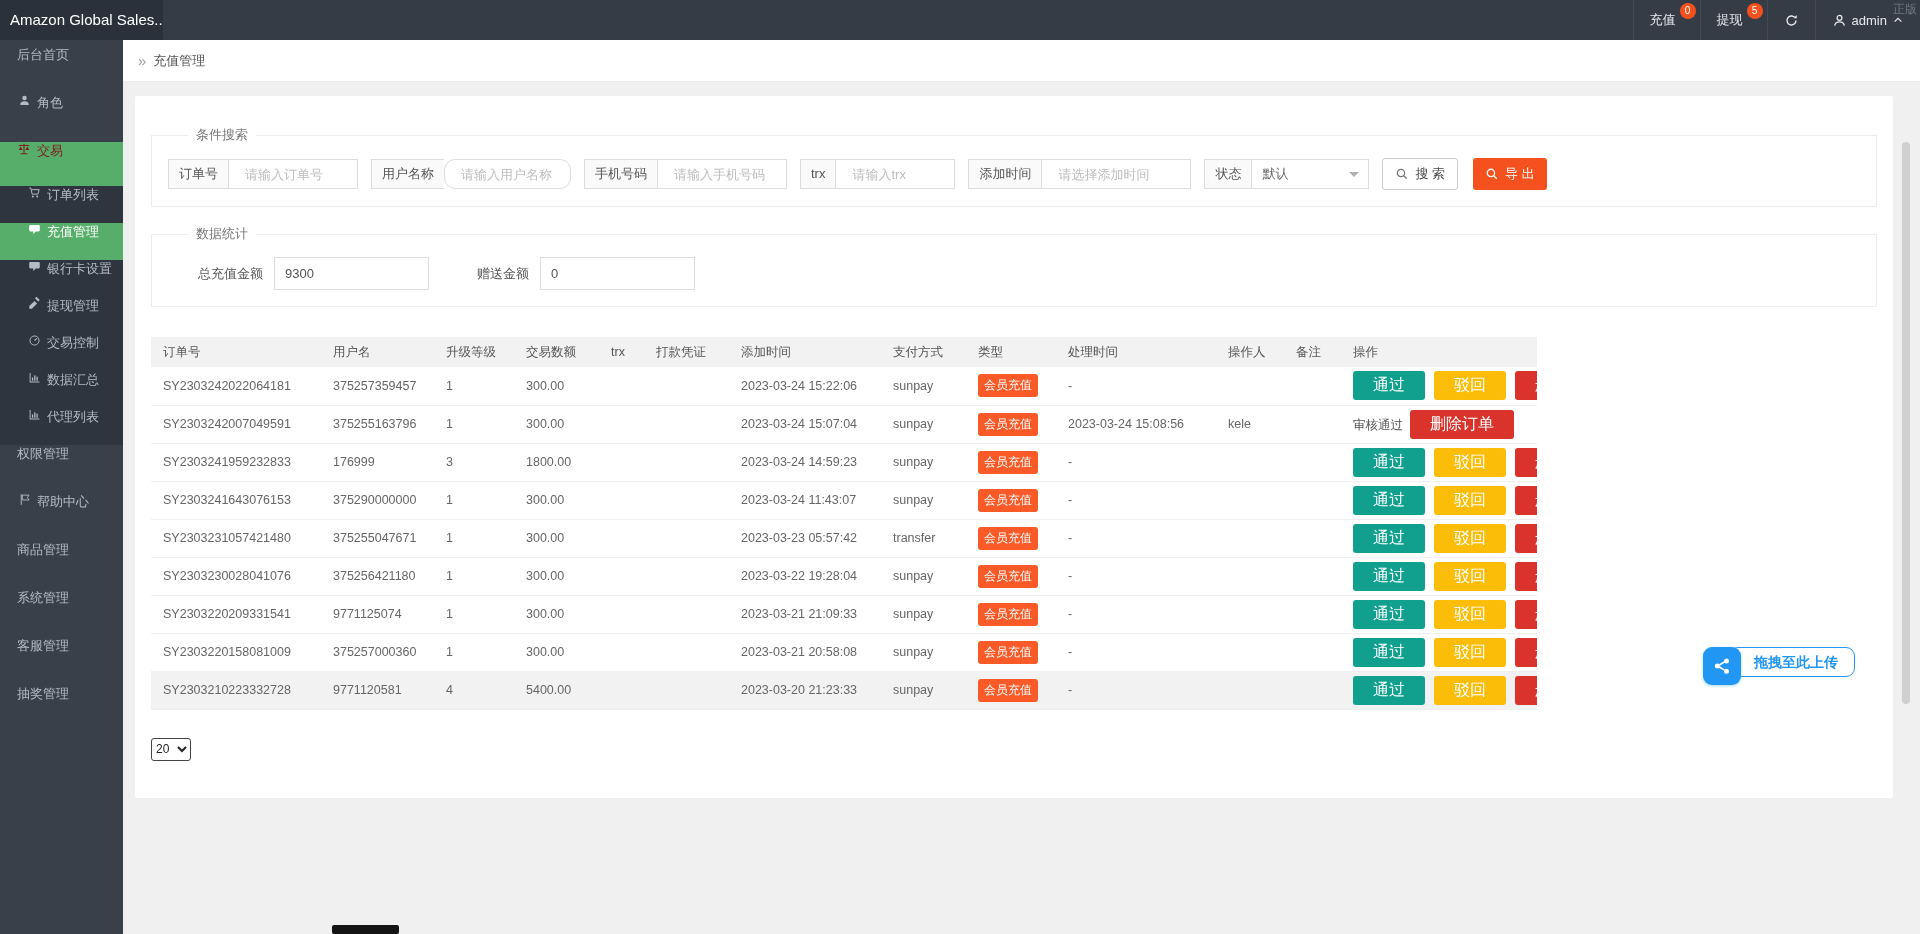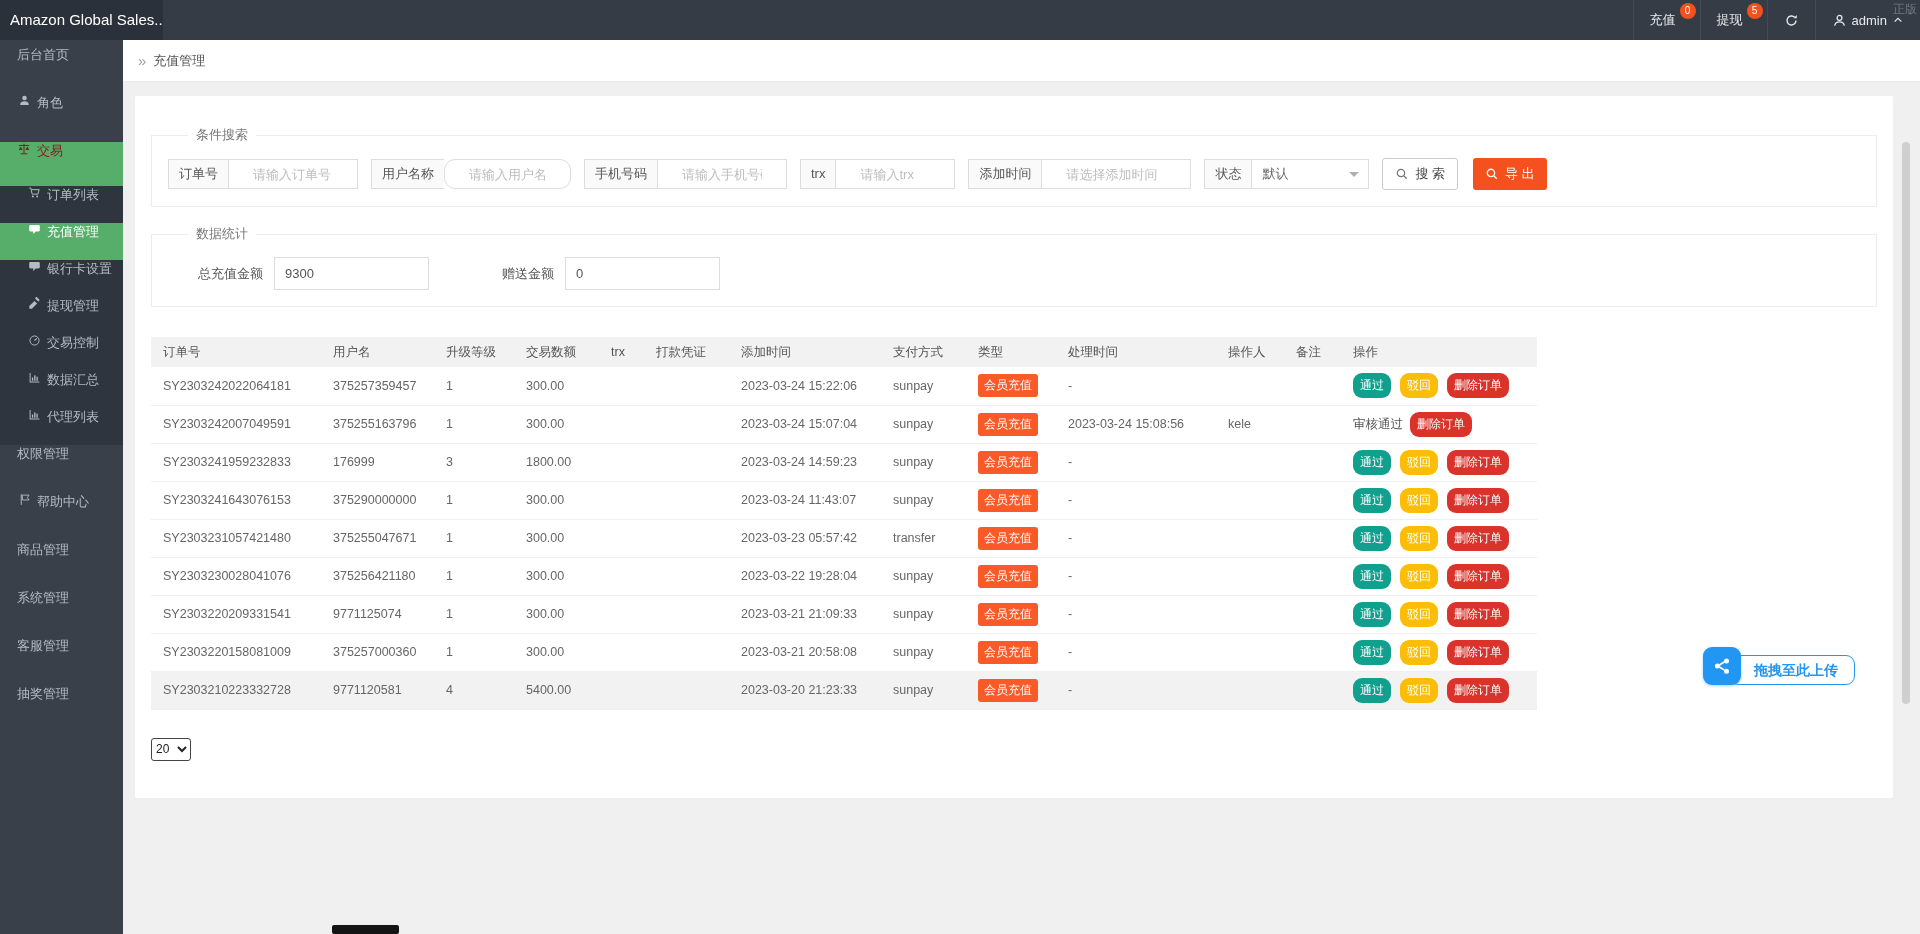--- a/index.html
+++ b/index.html
@@ -33,50 +33,50 @@
   .content { padding:14px 27px 0 12px; }
   .card { background:#fff; border-radius:2px; min-height:702px; padding:30px 16px 16px 16px; position:relative; }
 
   
   fieldset { border:1px solid #ececec; padding:14px 16px 16px 16px; margin-bottom:18px; }
   legend { font-size:13px; color:#777; padding:0 8px; margin-left:20px; }
 
   .search-row { display:flex; align-items:center; gap:13px; flex-wrap:nowrap; }
   .sg { display:flex; height:30px; }
   .sg-label { border:1px solid #ddd; border-right:none; background:#fafafa; padding:0 10px; line-height:28px; font-size:13px; color:#555; white-space:nowrap; }
-  .sg-input { border:1px solid #ddd; padding:0 24px; font-size:13px; color:#666; outline:none; }
+  .sg-input { border:1px solid #ddd; padding:0 16px; font-size:13px; color:#666; outline:none; }
   .sg-input::placeholder { color:#bdbdbd; }
   .sg-select { position:relative; border:1px solid #ddd; width:118px; line-height:28px; padding:0 10px; font-size:13px; color:#666; background:#fff; cursor:pointer; }
   .sg-select:after { content:""; position:absolute; right:9px; top:12px; border:5px solid transparent; border-top-color:#b0b0b0; }
   .btn { display:inline-flex; align-items:center; gap:6px; height:32px; padding:0 12px; font-size:13px; border-radius:3px; cursor:pointer; border:1px solid transparent; }
   .btn-search { background:#fff; border-color:#ccc; color:#444; }
   .btn-export { background:#f4511e; border:none; color:#fff; margin-left:2px; }
 
-  .stats-row { display:flex; align-items:flex-start; gap:73px; margin-left:30px; }
+  .stats-row { display:flex; align-items:flex-start; gap:48px; margin-left:30px; }
   .stat { display:flex; align-items:center; }
   .stat-label { font-size:13px; color:#555; margin-right:11px; white-space:nowrap; }
   .stat-input { width:155px; height:33px; border:1px solid #ddd; padding:0 10px; font-size:13px; color:#555; outline:none; background:#fff; }
 
   
   table { border-collapse:collapse; table-layout:fixed; width:1386px; margin-top:30px; font-size:12.5px; color:#666; }
   thead th { background:#f2f2f2; height:30px; text-align:left; font-weight:normal; color:#555; padding:0 0 0 12px; overflow:hidden; white-space:nowrap; }
   tbody td { height:38px; border-bottom:1px solid #efefef; padding:0 0 0 12px; overflow:hidden; white-space:nowrap; vertical-align:middle; }
   tbody tr.hl td { background:#f2f2f2; }
   .type-badge { display:inline-block; background:#fa5a28; color:#fff; font-size:12px; padding:3px 6px; border-radius:3px; }
-  .actions button { border:none; border-radius:9px; color:#fff; font-size:12px; padding:4px 7px; margin-right:9px; cursor:pointer; }
+  .actions button { border:none; border-radius:3px; color:#fff; font-size:16px; padding:4px 20px; margin-right:9px; cursor:pointer; }
   .actions .btn-approve { background:#10a08d; }
   .actions .btn-reject { background:#fbbd08; }
   .actions .btn-delete { background:#d9332c; margin-right:12px; }
   .actions .remark { color:#555; margin-right:7px; font-size:12.5px; }
 
   .page-size { margin-top:28px; font-size:13px; }
   .page-size select { width:40px; height:23px; border:1px solid #444; border-radius:3px; font-size:12px; color:#222; background:#fff; }
 
   
-  .upload-hint { position:fixed; top:647px; right:65px; display:flex; align-items:flex-end; z-index:70; cursor:pointer; }
+  .upload-hint { position:fixed; top:647px; right:65px; display:flex; align-items:flex-start; z-index:70; cursor:pointer; }
   .upload-hint .uh-icon { width:38px; height:38px; background:#2196f3; border-radius:9px; display:flex; align-items:center; justify-content:center; z-index:2; box-shadow:0 1px 3px rgba(33,150,243,.4); }
   .upload-hint .uh-pill { height:30px; line-height:28px; margin-left:-12px; padding:0 16px 0 24px; border:1px solid #2196f3; border-radius:9px; background:rgba(255,255,255,.95); color:#2196f3; font-weight:bold; font-size:14px; white-space:nowrap; }
 
   
   .scroll-thumb { position:fixed; right:10px; top:142px; width:8px; height:562px; background:#cfcfcf; border-radius:4px; z-index:45; }
   .bottom-black-bar { position:fixed; left:332px; top:925px; width:67px; height:9px; background:#141414; border-radius:2px; z-index:80; }
 </style>
 </head>
 <body>
 

